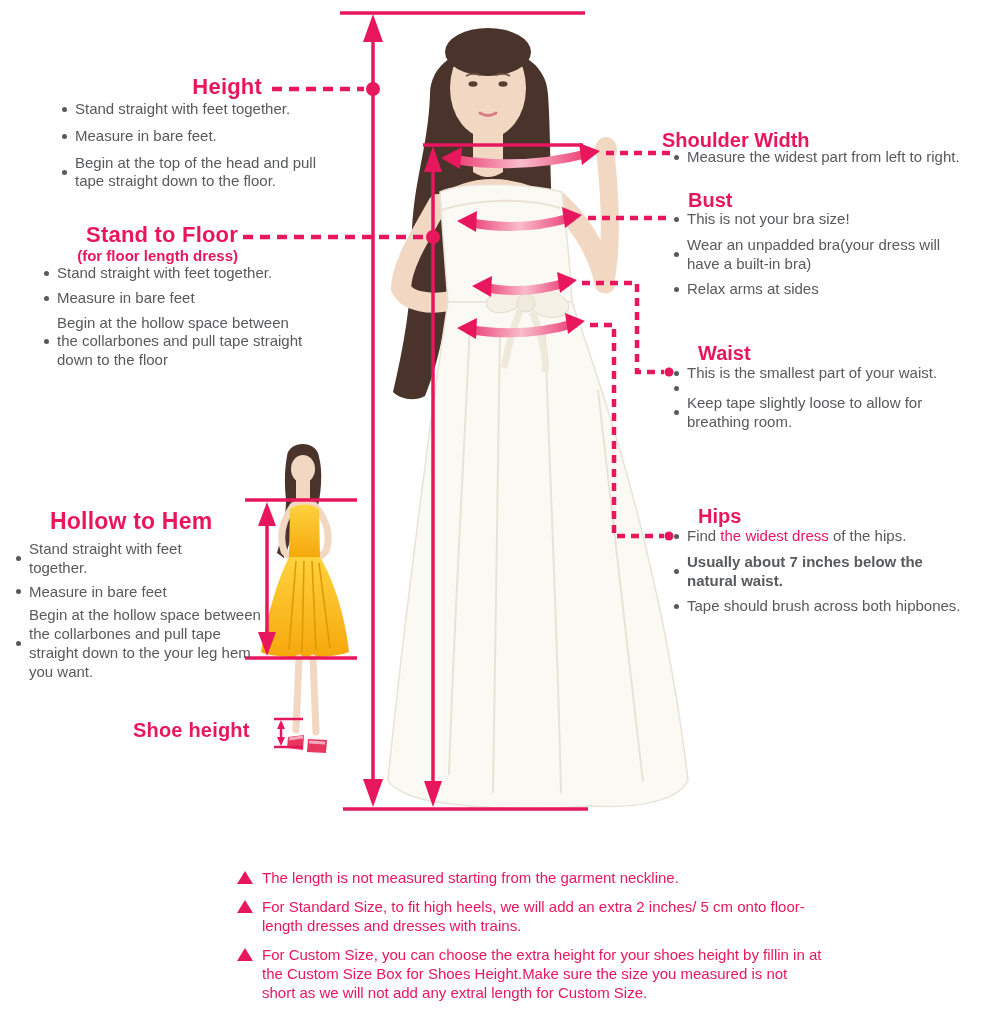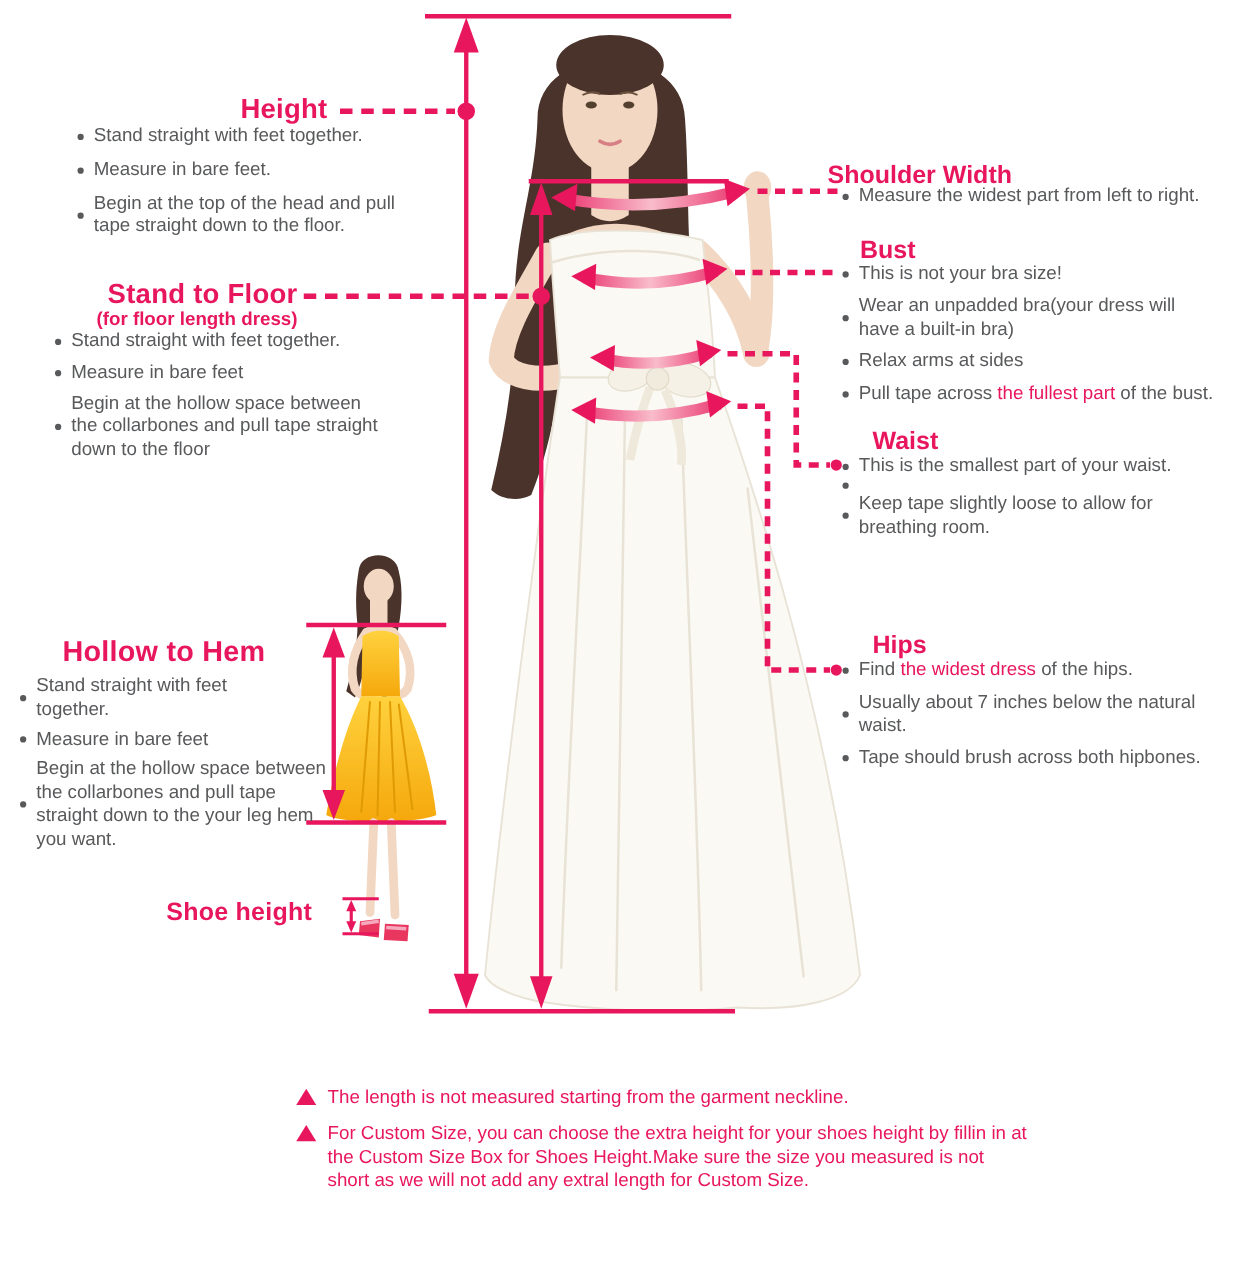--- a/index.html
+++ b/index.html
@@ -251,26 +251,20 @@
       <span class="txt">This is not your bra size!</span>
     </div>
     <div class="row">
       <span class="dot"></span>
       <span class="txt" style="max-width:268px;">Wear an unpadded bra(your dress will have a built-in bra)</span>
     </div>
     <div class="row">
       <span class="dot"></span>
       <span class="txt">Relax arms at sides</span>
     </div>
-    <div class="row">
-      <span class="dot"></span>
-      <span class="txt" style="max-width:320px;">
-        <span>Pull tape across </span><span class="hl">the fullest part</span><span> of the bust.</span>
-      </span>
-    </div>
   </div>
 
   <div class="abs title-sm" style="left:698px;top:342px;">Waist</div>
   <div class="abs" style="left:674px;top:364px;width:320px;">
     <div class="row tight">
       <span class="dot"></span>
       <span class="txt">This is the smallest part of your waist.</span>
     </div>
     <div class="row tight">
       <span class="dot"></span>
@@ -284,21 +278,21 @@
   <div class="abs title-sm" style="left:698px;top:505px;">Hips</div>
   <div class="abs" style="left:674px;top:527px;width:326px;">
     <div class="row">
       <span class="dot"></span>
       <span class="txt" style="max-width:300px;">
         <span>Find </span><span class="hl">the widest dress</span><span> of the hips.</span>
       </span>
     </div>
     <div class="row">
       <span class="dot"></span>
-      <span class="txt" style="max-width:282px;">Usually about 7 inches below the natural waist.</span>
+      <span class="txt" style="max-width:282px;font-weight:bold;">Usually about 7 inches below the natural waist.</span>
     </div>
     <div class="row">
       <span class="dot"></span>
       <span class="txt">Tape should brush across both hipbones.</span>
     </div>
   </div>
 
   <div class="abs title" style="left:50px;top:508px;font-size:23px;">Hollow to Hem</div>
   <div class="abs" style="left:16px;top:540px;width:250px;">
     <div class="row" style="margin-bottom:5px;">
@@ -317,17 +311,21 @@
 
   <div class="abs title" style="left:133px;top:719px;font-size:20px;">Shoe height</div>
 
   <div class="abs" style="left:237px;top:868px;width:600px;">
     <div class="note-row">
       <span class="tri"></span>
       <span class="note-txt">The length is not measured starting from the garment neckline.</span>
     </div>
     <div class="note-row">
       <span class="tri"></span>
+      <span class="note-txt">For Standard Size, to fit high heels, we will add an extra 2 inches/ 5  cm onto floor-length dresses and dresses with trains.</span>
+    </div>
+    <div class="note-row">
+      <span class="tri"></span>
       <span class="note-txt">For Custom Size, you can choose the extra height for your shoes height by fillin in at the Custom Size Box for Shoes Height.Make sure the size you measured is not short as we will not add any extral length for Custom Size.</span>
     </div>
   </div>
 
 </div>
 
 </body></html>

